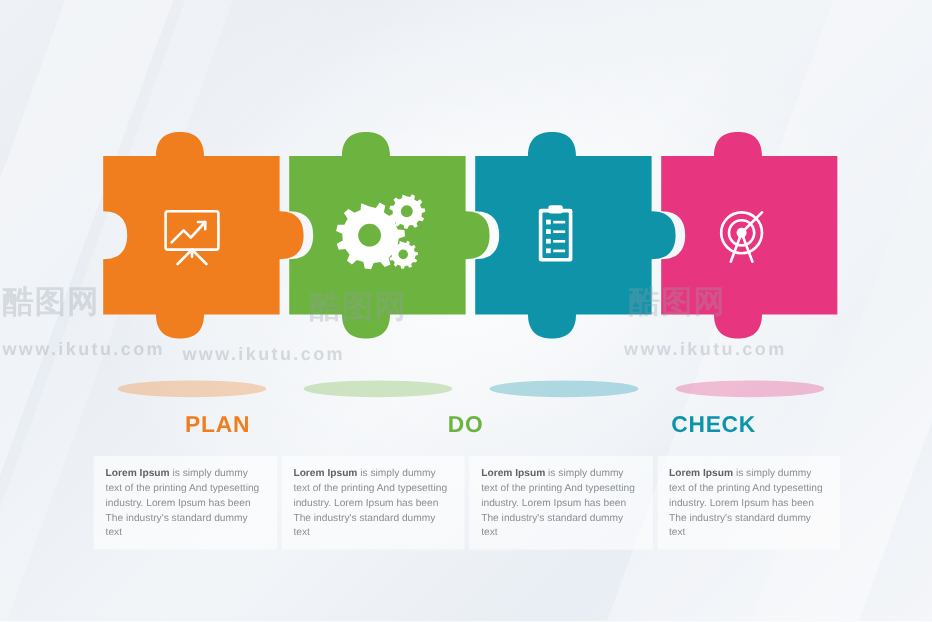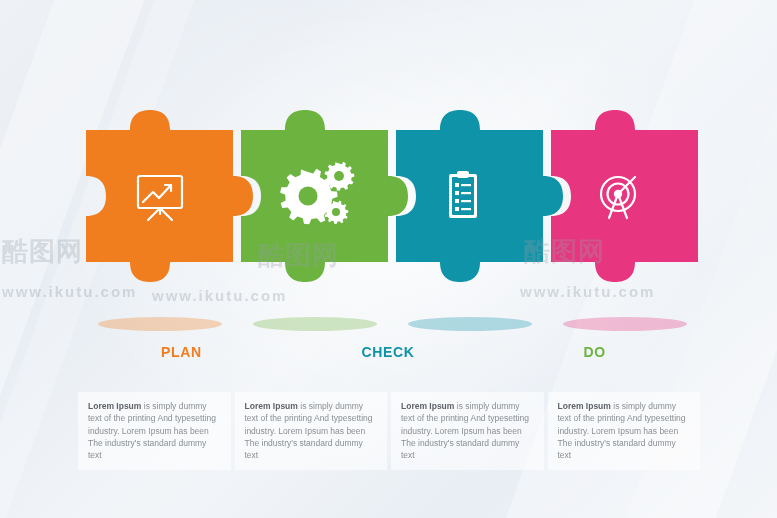--- a/index.html
+++ b/index.html
@@ -63,30 +63,30 @@
     position: absolute;
     left: 78px;
     top: 344px;
     width: 620px;
     height: 30px;
     display: flex;
   }
   .label-cell {
     flex: 1 1 0;
     text-align: center;
-    font-size: 14px;
+    font-size: 19px;
     font-weight: bold;
     letter-spacing: 0.6px;
   }
 
   
   .cards {
     position: absolute;
     left: 78px;
-    top: 392px;
+    top: 380px;
     width: 622px;
     height: 78px;
     display: flex;
     gap: 4px;
   }
   .card {
     flex: 1 1 0;
     background: rgba(255,255,255,0.55);
     padding: 8px 10px 0 10px;
     box-sizing: border-box;
@@ -272,22 +272,22 @@
           Z"></path>
         <g transform="translate(540,126)">
             <use href="#icon-target"></use>
           </g>
       </g>
     </svg>
   </div>
 
   <div class="labels">
     <div class="label-cell" style="color:#F07D1E">PLAN</div>
+    <div class="label-cell" style="color:#6CB33F">DO</div>
     <div class="label-cell" style="color:#0E93A8">CHECK</div>
-    <div class="label-cell" style="color:#6CB33F">DO</div>
   </div>
 
   <div class="cards">
     <div class="card">
       <span class="lead">Lorem Ipsum</span>
       <span>is simply dummy text of the printing And typesetting industry. Lorem Ipsum has been The industry's standard dummy text</span>
     </div>
     <div class="card">
       <span class="lead">Lorem Ipsum</span>
       <span>is simply dummy text of the printing And typesetting industry. Lorem Ipsum has been The industry's standard dummy text</span>

